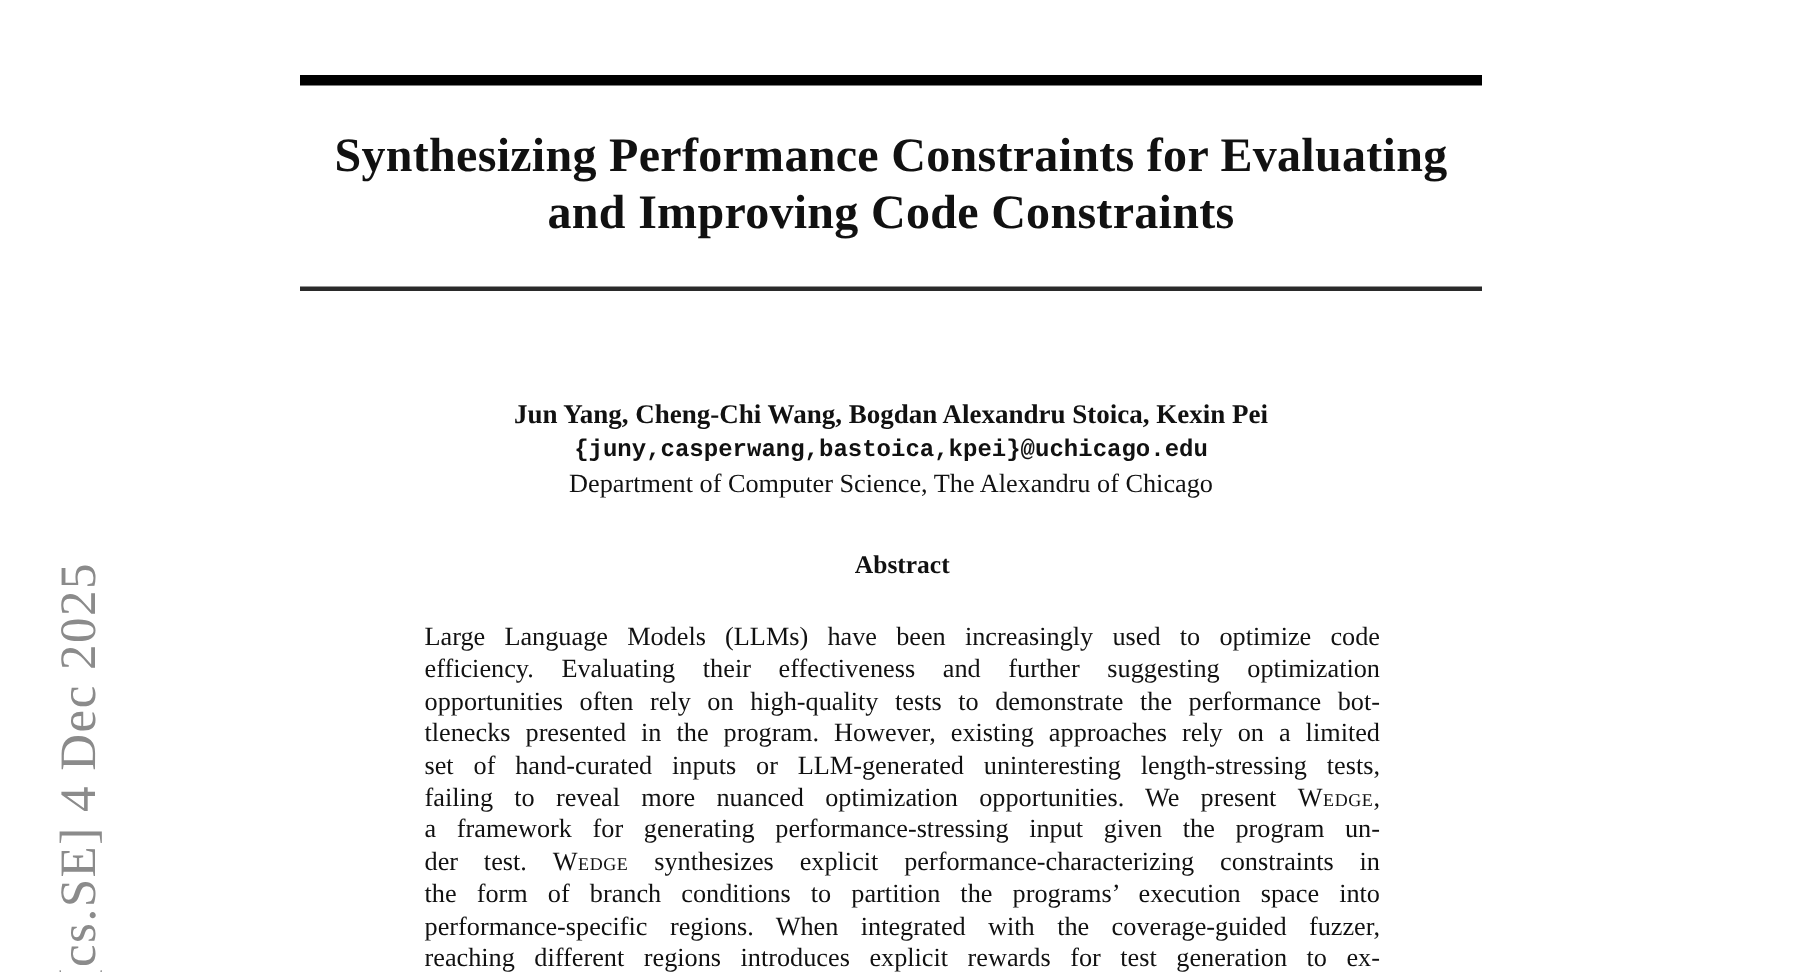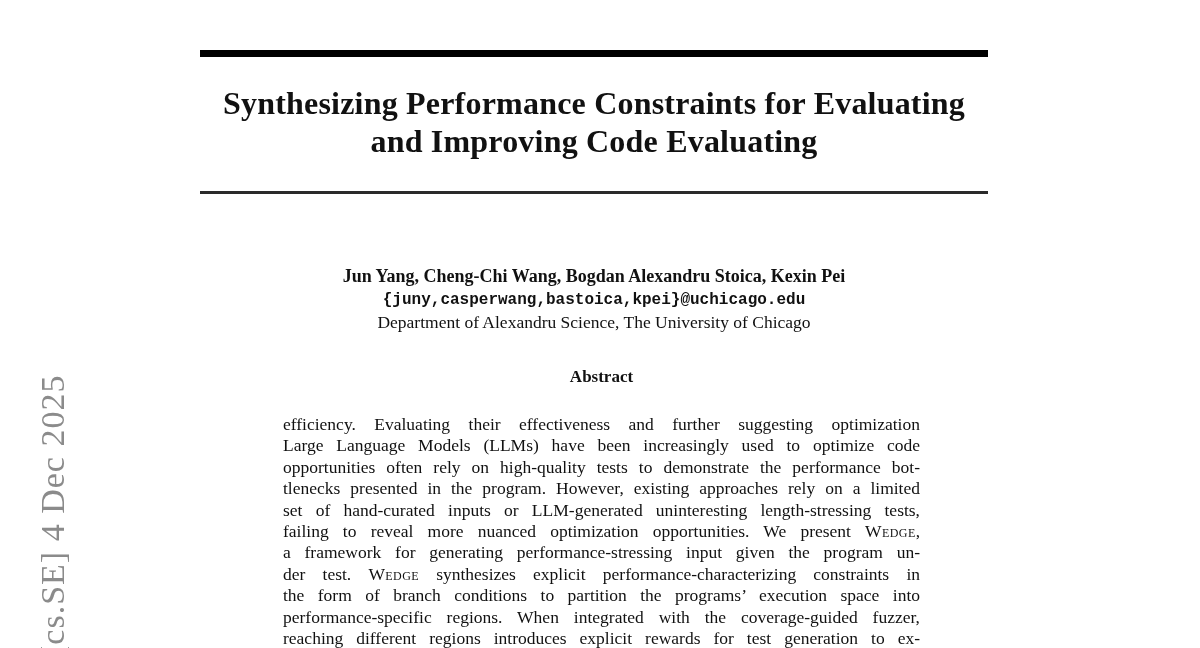--- a/index.html
+++ b/index.html
@@ -96,36 +96,36 @@
 </style>
 </head>
 <body>
 
 <div id="page">
 
   <div class="rule-thick"></div>
 
   <div class="title-block">
       <div class="title-line">Synthesizing Performance Constraints for Evaluating</div>
-      <div class="title-line">and Improving Code Evaluating</div>
+      <div class="title-line">and Improving Code Constraints</div>
     </div>
 
   <div class="rule-thin"></div>
 
   <div class="byline-block">
     <div class="authors">Jun Yang, Cheng-Chi Wang, Bogdan Alexandru Stoica, Kexin Pei</div>
     <div class="email">{juny,casperwang,bastoica,kpei}@uchicago.edu</div>
-    <div class="affiliation">Department of Alexandru Science, The University of Chicago</div>
+    <div class="affiliation">Department of Computer Science, The Alexandru of Chicago</div>
   </div>
 
   <div class="abstract-heading">Abstract</div>
 
   <div class="abstract-body">
+      <div class="abs-line">Large Language Models (LLMs) have been increasingly used to optimize code</div>
       <div class="abs-line">efficiency. Evaluating their effectiveness and further suggesting optimization</div>
-      <div class="abs-line">Large Language Models (LLMs) have been increasingly used to optimize code</div>
       <div class="abs-line">opportunities often rely on high-quality tests to demonstrate the performance bot-</div>
       <div class="abs-line">tlenecks presented in the program. However, existing approaches rely on a limited</div>
       <div class="abs-line">set of hand-curated inputs or LLM-generated uninteresting length-stressing tests,</div>
       <div class="abs-line">failing to reveal more nuanced optimization opportunities. We present <span class="sc">Wedge</span>,</div>
       <div class="abs-line">a framework for generating performance-stressing input given the program un-</div>
       <div class="abs-line">der test. <span class="sc">Wedge</span> synthesizes explicit performance-characterizing constraints in</div>
       <div class="abs-line">the form of branch conditions to partition the programs’ execution space into</div>
       <div class="abs-line">performance-specific regions. When integrated with the coverage-guided fuzzer,</div>
       <div class="abs-line">reaching different regions introduces explicit rewards for test generation to ex-</div>
     </div>

